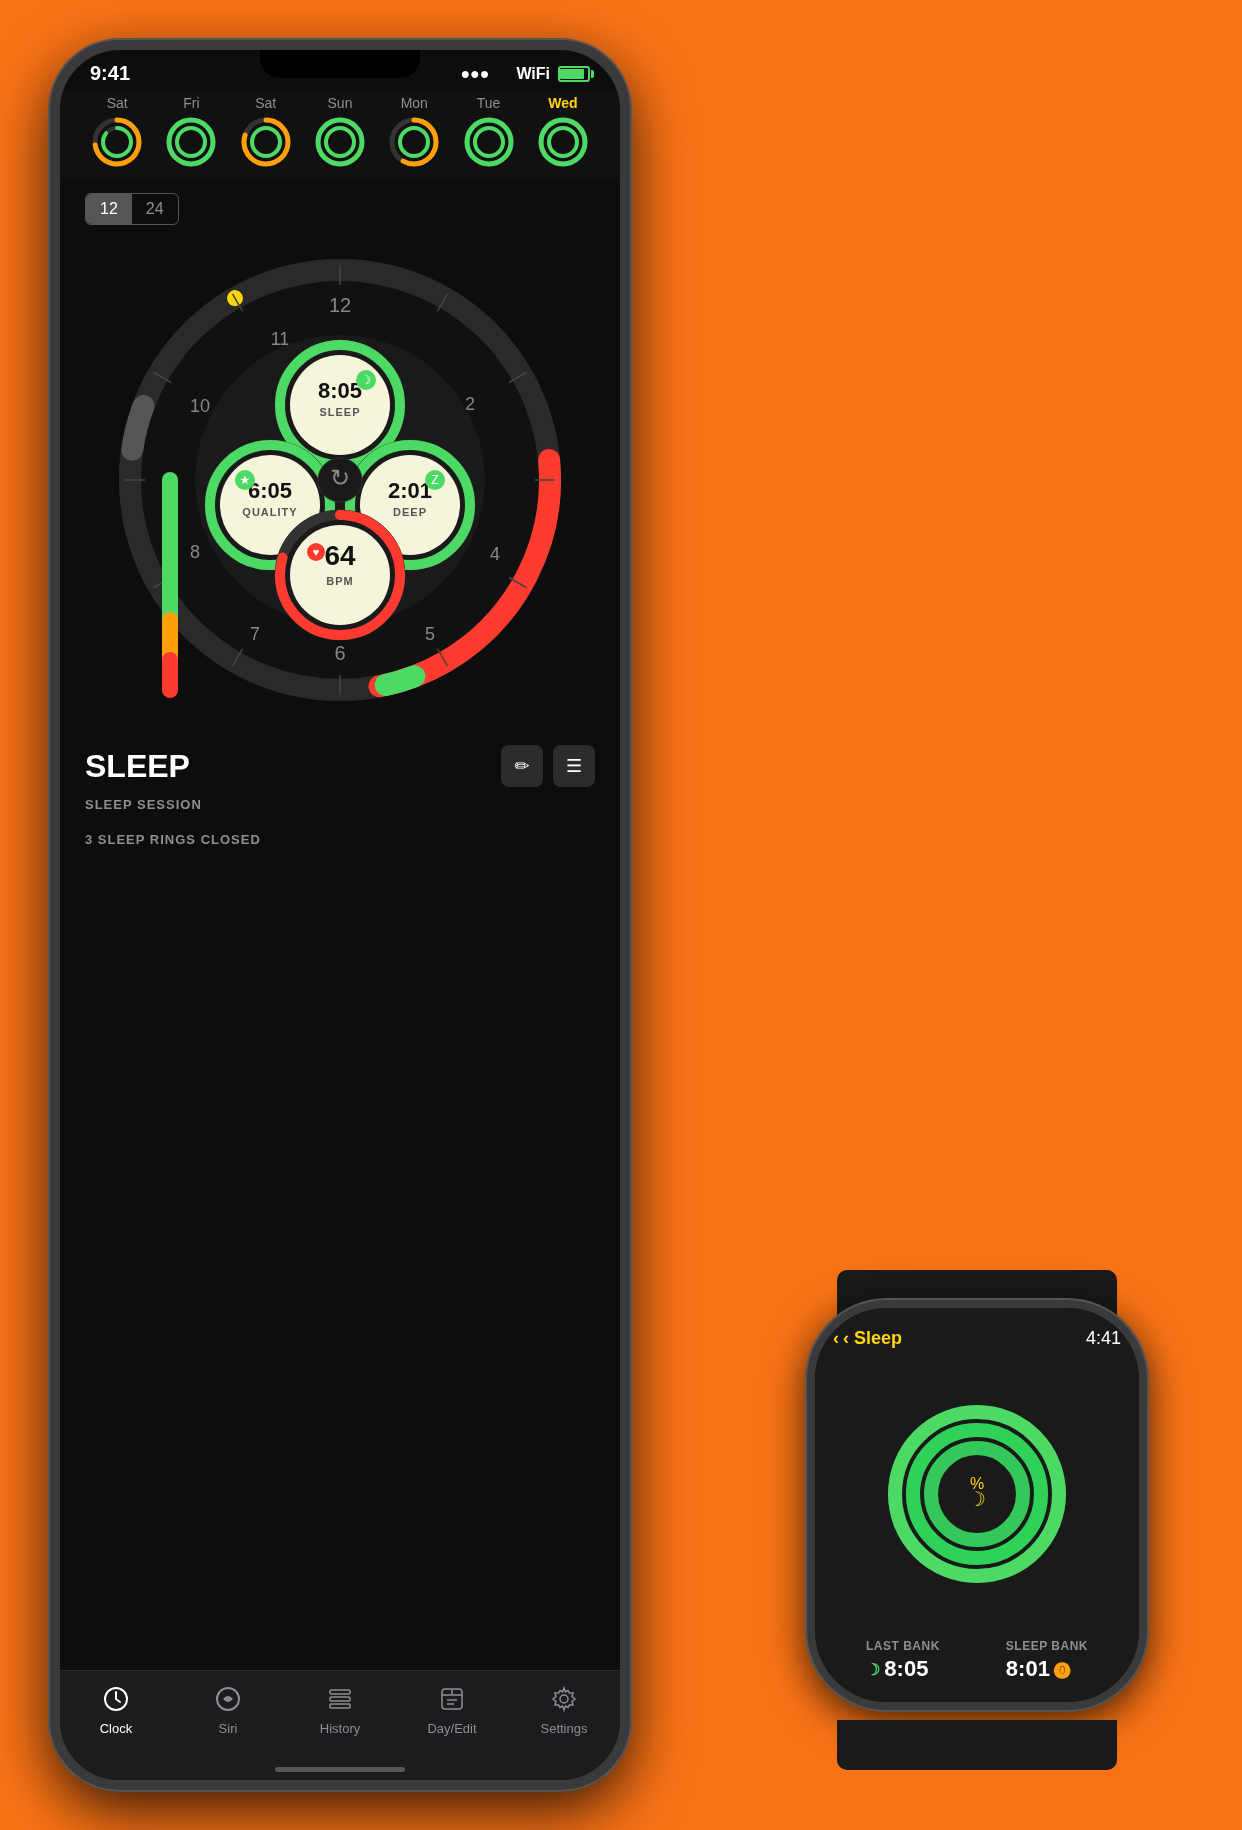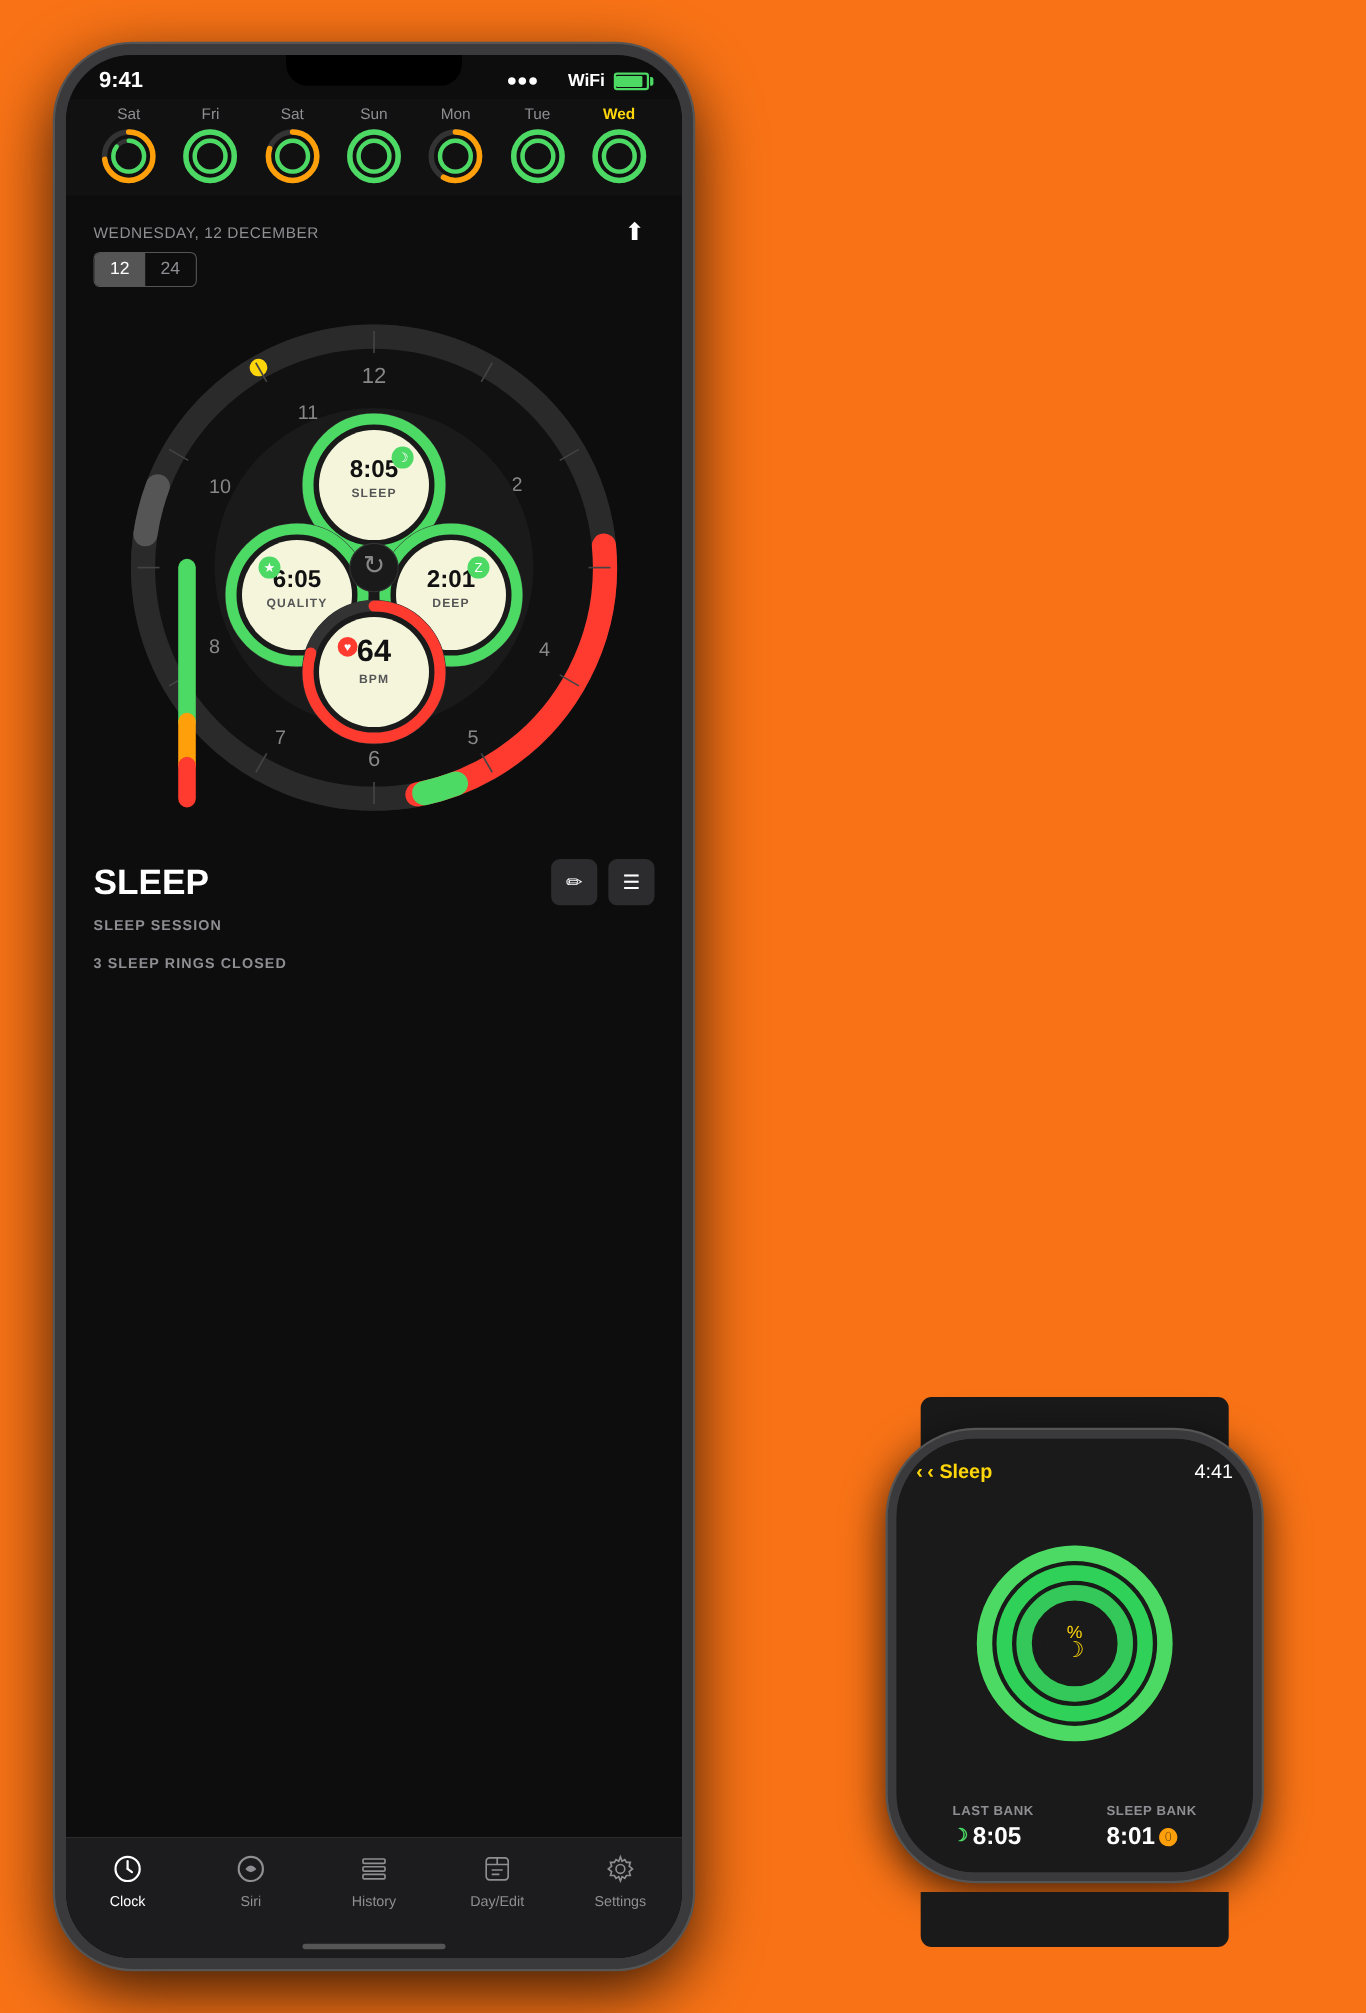--- a/index.html
+++ b/index.html
@@ -497,26 +497,20 @@
           <svg class="ring-icon" viewBox="0 0 52 52">
             <circle cx="26" cy="26" r="22" fill="none" stroke="#333" stroke-width="5"></circle>
             <circle cx="26" cy="26" r="22" fill="none" stroke="#4cd964" stroke-width="5" stroke-dasharray="138 0" stroke-linecap="round" transform="rotate(-90 26 26)"></circle>
             <circle cx="26" cy="26" r="14" fill="none" stroke="#333" stroke-width="4"></circle>
             <circle cx="26" cy="26" r="14" fill="none" stroke="#4cd964" stroke-width="4" stroke-dasharray="88 0" stroke-linecap="round" transform="rotate(-90 26 26)"></circle>
           </svg>
         </div>
       </div>
 
       <div class="date-section">
-        <div class="sleep-time-row">
-          <span class="date-label">WEDNESDAY, 12 DECEMBER</span>
-          <div style="display:flex;gap:10px;align-items:center;">
-            <span class="share-btn">⬆</span>
-          </div>
-        </div>
         <div class="sleep-time-row">
           <div class="time-format-toggle">
             <span class="time-format-btn active">12</span>
             <span class="time-format-btn">24</span>
           </div>
         </div>
       </div>
 
       <div class="clock-container">
         <svg class="clock-svg" viewBox="0 0 480 480">

